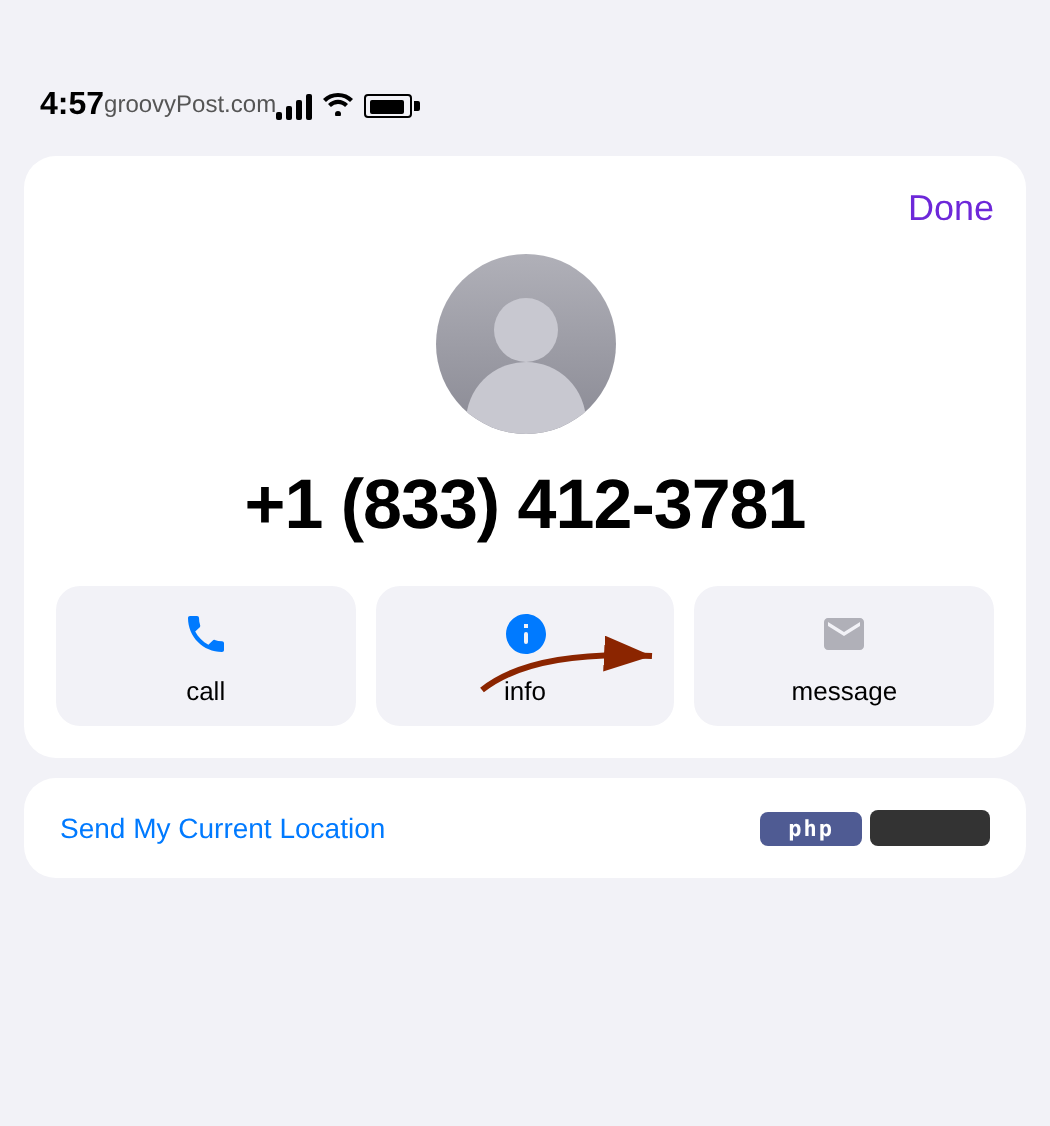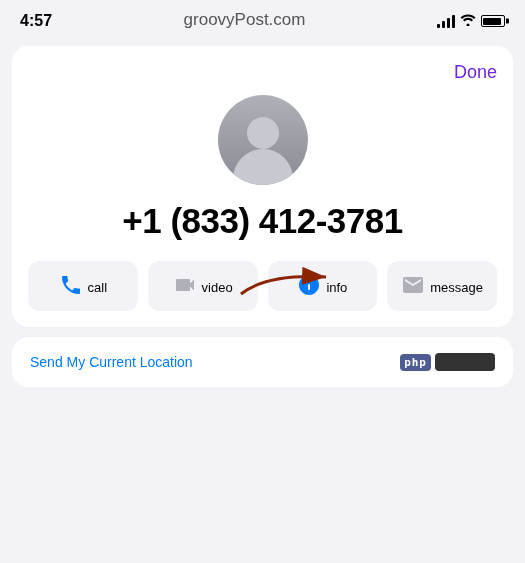--- a/index.html
+++ b/index.html
@@ -19,24 +19,24 @@
       position: relative;
       display: flex;
       flex-direction: column;
     }
 
     
     .status-bar {
       background: #f2f2f7;
       display: flex;
       align-items: center;
-      justify-content: space-between;
       padding: 8px 20px 4px 20px;
       height: 38px;
       flex-shrink: 0;
+      margin-top: 32px;
     }
 
     .status-time {
       font-size: 16px;
       font-weight: 600;
       color: #000;
     }
 
     .status-icons {
       display: flex;
@@ -194,21 +194,21 @@
       gap: 10px;
       margin-bottom: 0;
       position: relative;
     }
 
     .action-btn {
       flex: 1;
       background: #f2f2f7;
       border-radius: 12px;
       display: flex;
-      flex-direction: row;
+      flex-direction: column;
       align-items: center;
       justify-content: center;
       padding: 12px 8px 10px;
       cursor: pointer;
       border: none;
       gap: 5px;
     }
 
     .action-icon {
       font-size: 22px;
@@ -266,21 +266,21 @@
 
     .php-logo {
       display: flex;
       align-items: center;
       gap: 4px;
     }
 
     .php-logo-box {
       background: #4f5b93;
       border-radius: 4px;
-      padding: 2px 4px;
+      padding: 2px 14px;
       font-size: 11px;
       font-weight: 700;
       color: #fff;
       font-family: monospace;
       letter-spacing: 1px;
     }
 
     .dark-bar {
       background: #333;
       border-radius: 4px;
@@ -288,21 +288,21 @@
       height: 18px;
     }
   </style>
 </head>
 <body>
 
 <div class="screen">
 
   <div class="status-bar">
     <span class="status-time">4:57</span>
-    <span class="watermark" style="font-size:17px;color:#555;">groovyPost.com</span>
+    <span class="watermark" style="font-size:12px;color:#555;">groovyPost.com</span>
     <div class="status-icons">
       <div class="signal-bars">
         <div class="signal-bar" style="height:4px;"></div>
         <div class="signal-bar" style="height:7px;"></div>
         <div class="signal-bar" style="height:10px;"></div>
         <div class="signal-bar" style="height:13px;"></div>
       </div>
       <span class="wifi-icon">
         <svg width="16" height="13" viewBox="0 0 16 13" fill="none">
           <path d="M8 10.5a1.5 1.5 0 1 1 0 3 1.5 1.5 0 0 1 0-3z" fill="#000"></path>
@@ -339,28 +339,20 @@
 
         <button class="action-btn">
           <span class="action-icon">
             <svg viewBox="0 0 24 24" xmlns="http://www.w3.org/2000/svg">
               <path d="M6.6 10.8c1.4 2.8 3.8 5.1 6.6 6.6l2.2-2.2c.3-.3.7-.4 1-.2 1.1.4 2.3.6 3.6.6.6 0 1 .4 1 1V20c0 .6-.4 1-1 1C10.6 21 3 13.4 3 4c0-.6.4-1 1-1h3.5c.6 0 1 .4 1 1 0 1.3.2 2.5.6 3.6.1.3 0 .7-.2 1L6.6 10.8z"></path>
             </svg>
           </span>
           <span class="action-label">call</span>
         </button>
 
-        <button class="action-btn">
-          <span class="action-icon dimmed">
-            <svg viewBox="0 0 24 24" xmlns="http://www.w3.org/2000/svg">
-              <path d="M17 10.5V7a1 1 0 0 0-1-1H4a1 1 0 0 0-1 1v10a1 1 0 0 0 1 1h12a1 1 0 0 0 1-1v-3.5l4 4v-11l-4 4z"></path>
-            </svg>
-          </span>
-          <span class="action-label">video</span>
-        </button>
 
         <button class="action-btn" style="position:relative;">
           <span class="action-icon">
             <svg viewBox="0 0 24 24" xmlns="http://www.w3.org/2000/svg">
               <path d="M12 2C6.48 2 2 6.48 2 12s4.48 10 10 10 10-4.48 10-10S17.52 2 12 2zm0 15a1 1 0 0 1-1-1v-4a1 1 0 0 1 2 0v4a1 1 0 0 1-1 1zm1-8h-2V7h2v2z"></path>
             </svg>
           </span>
           <span class="action-label">info</span>
         </button>
 

